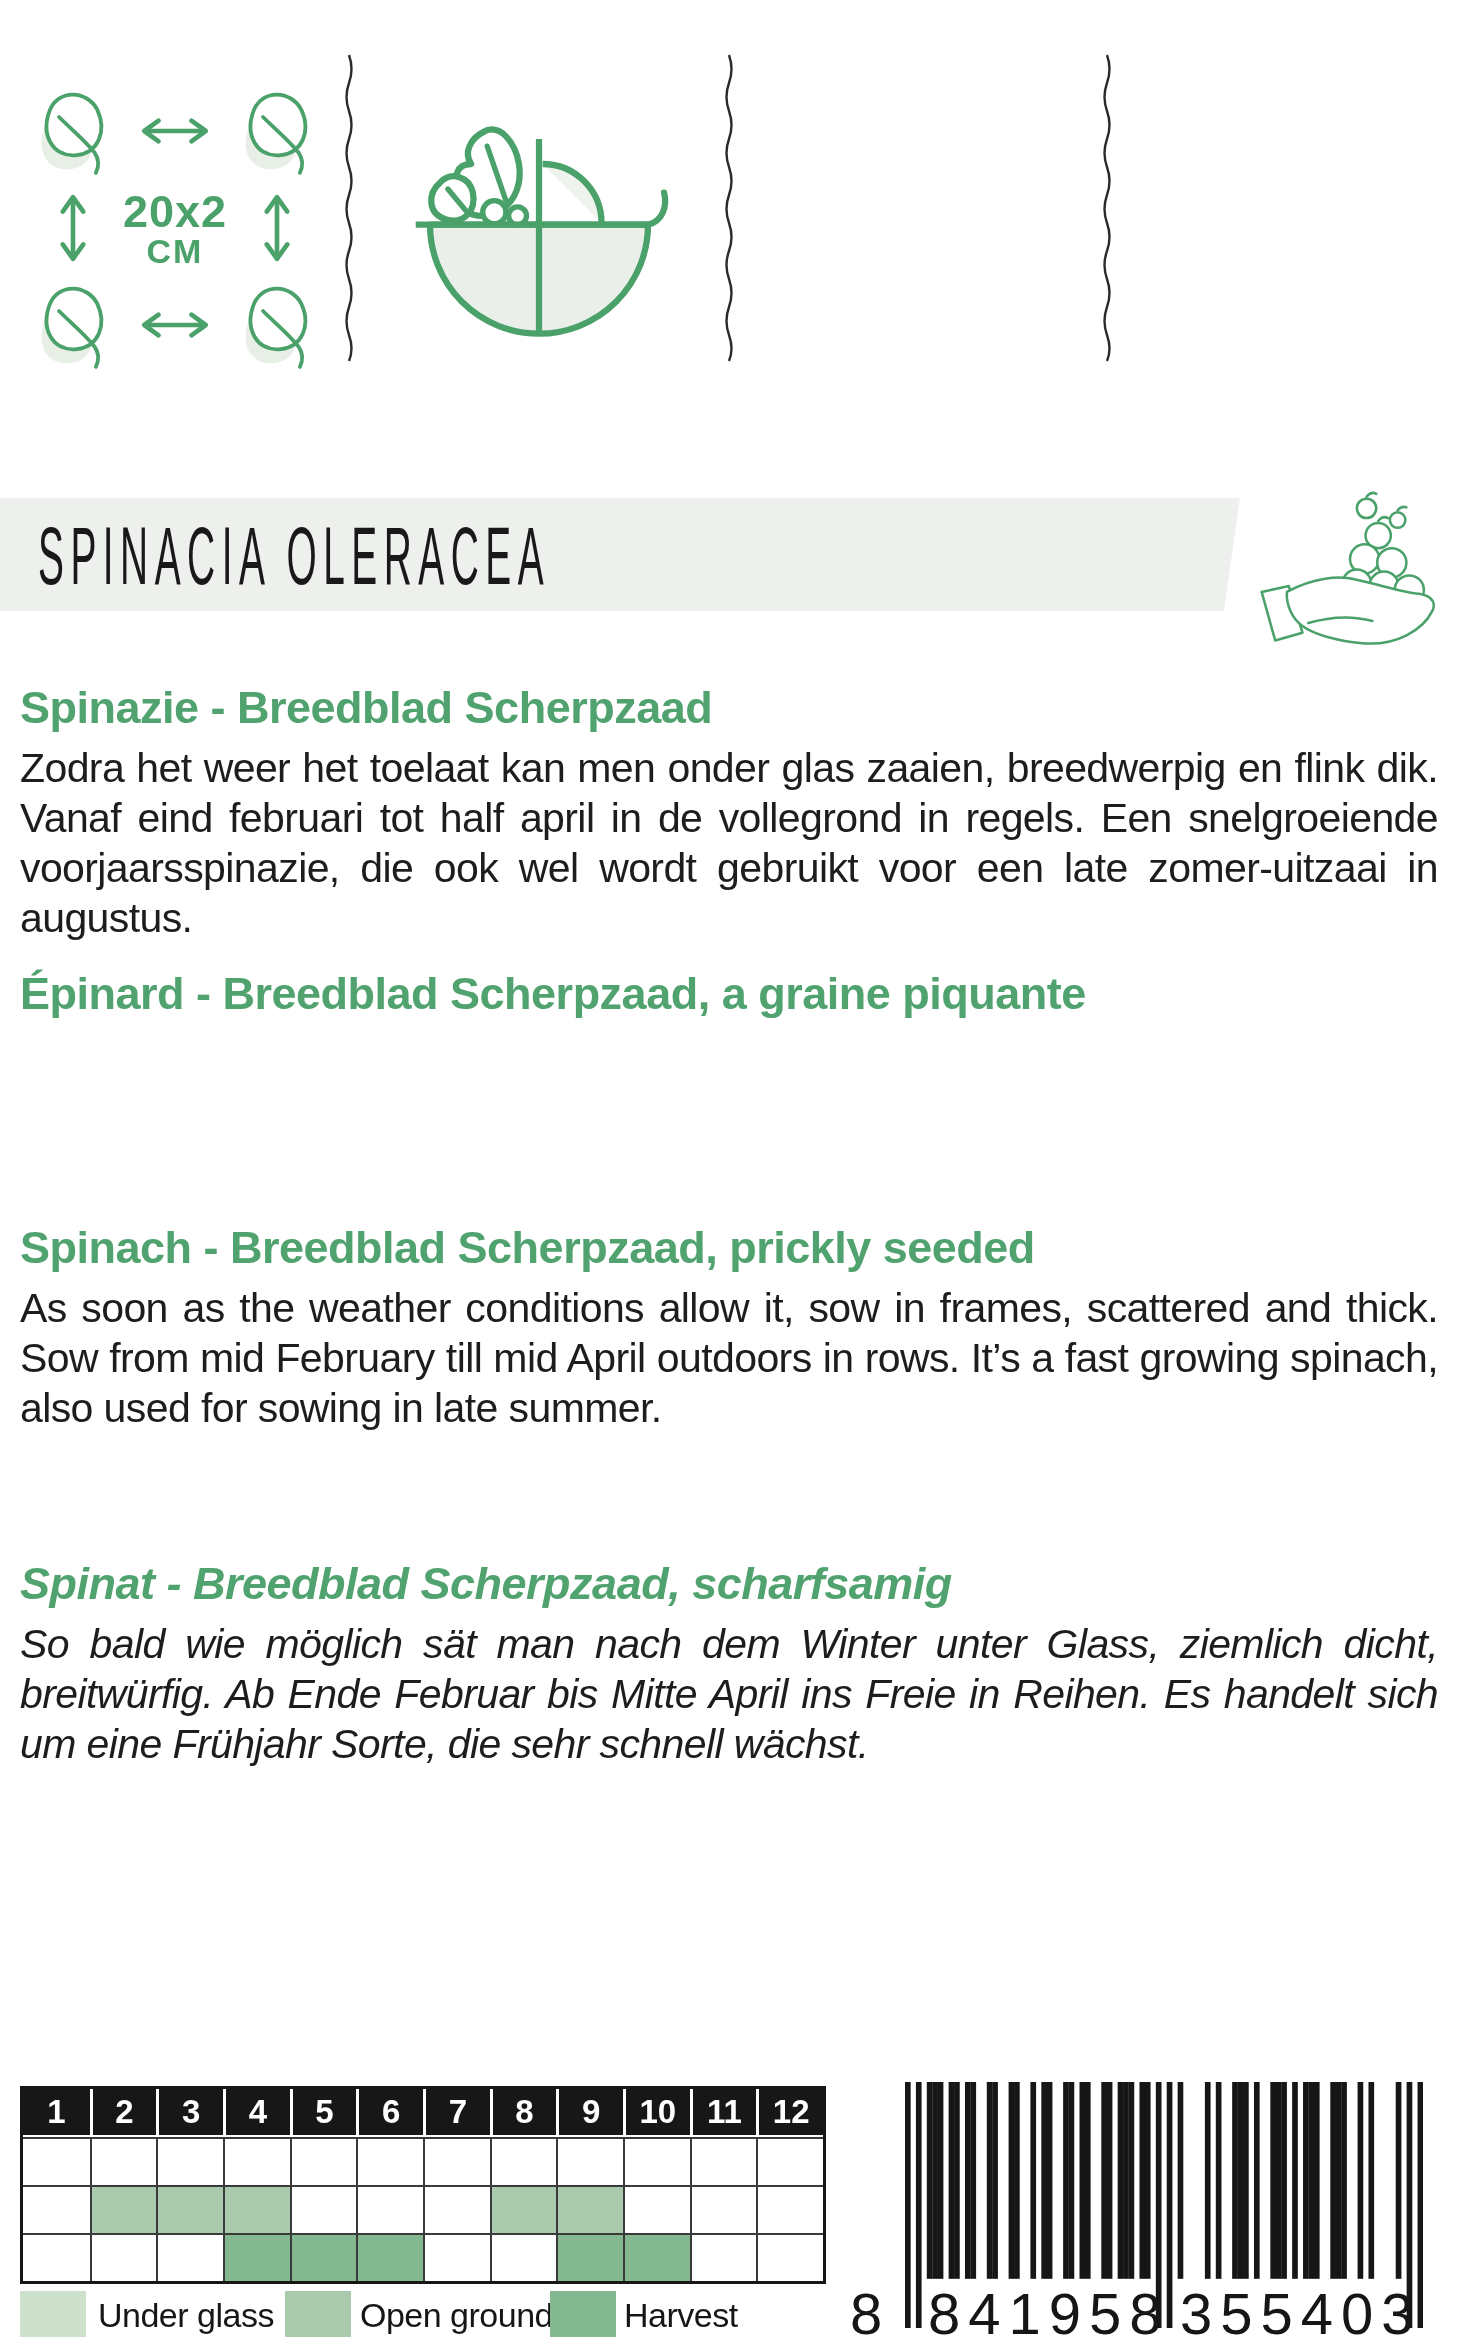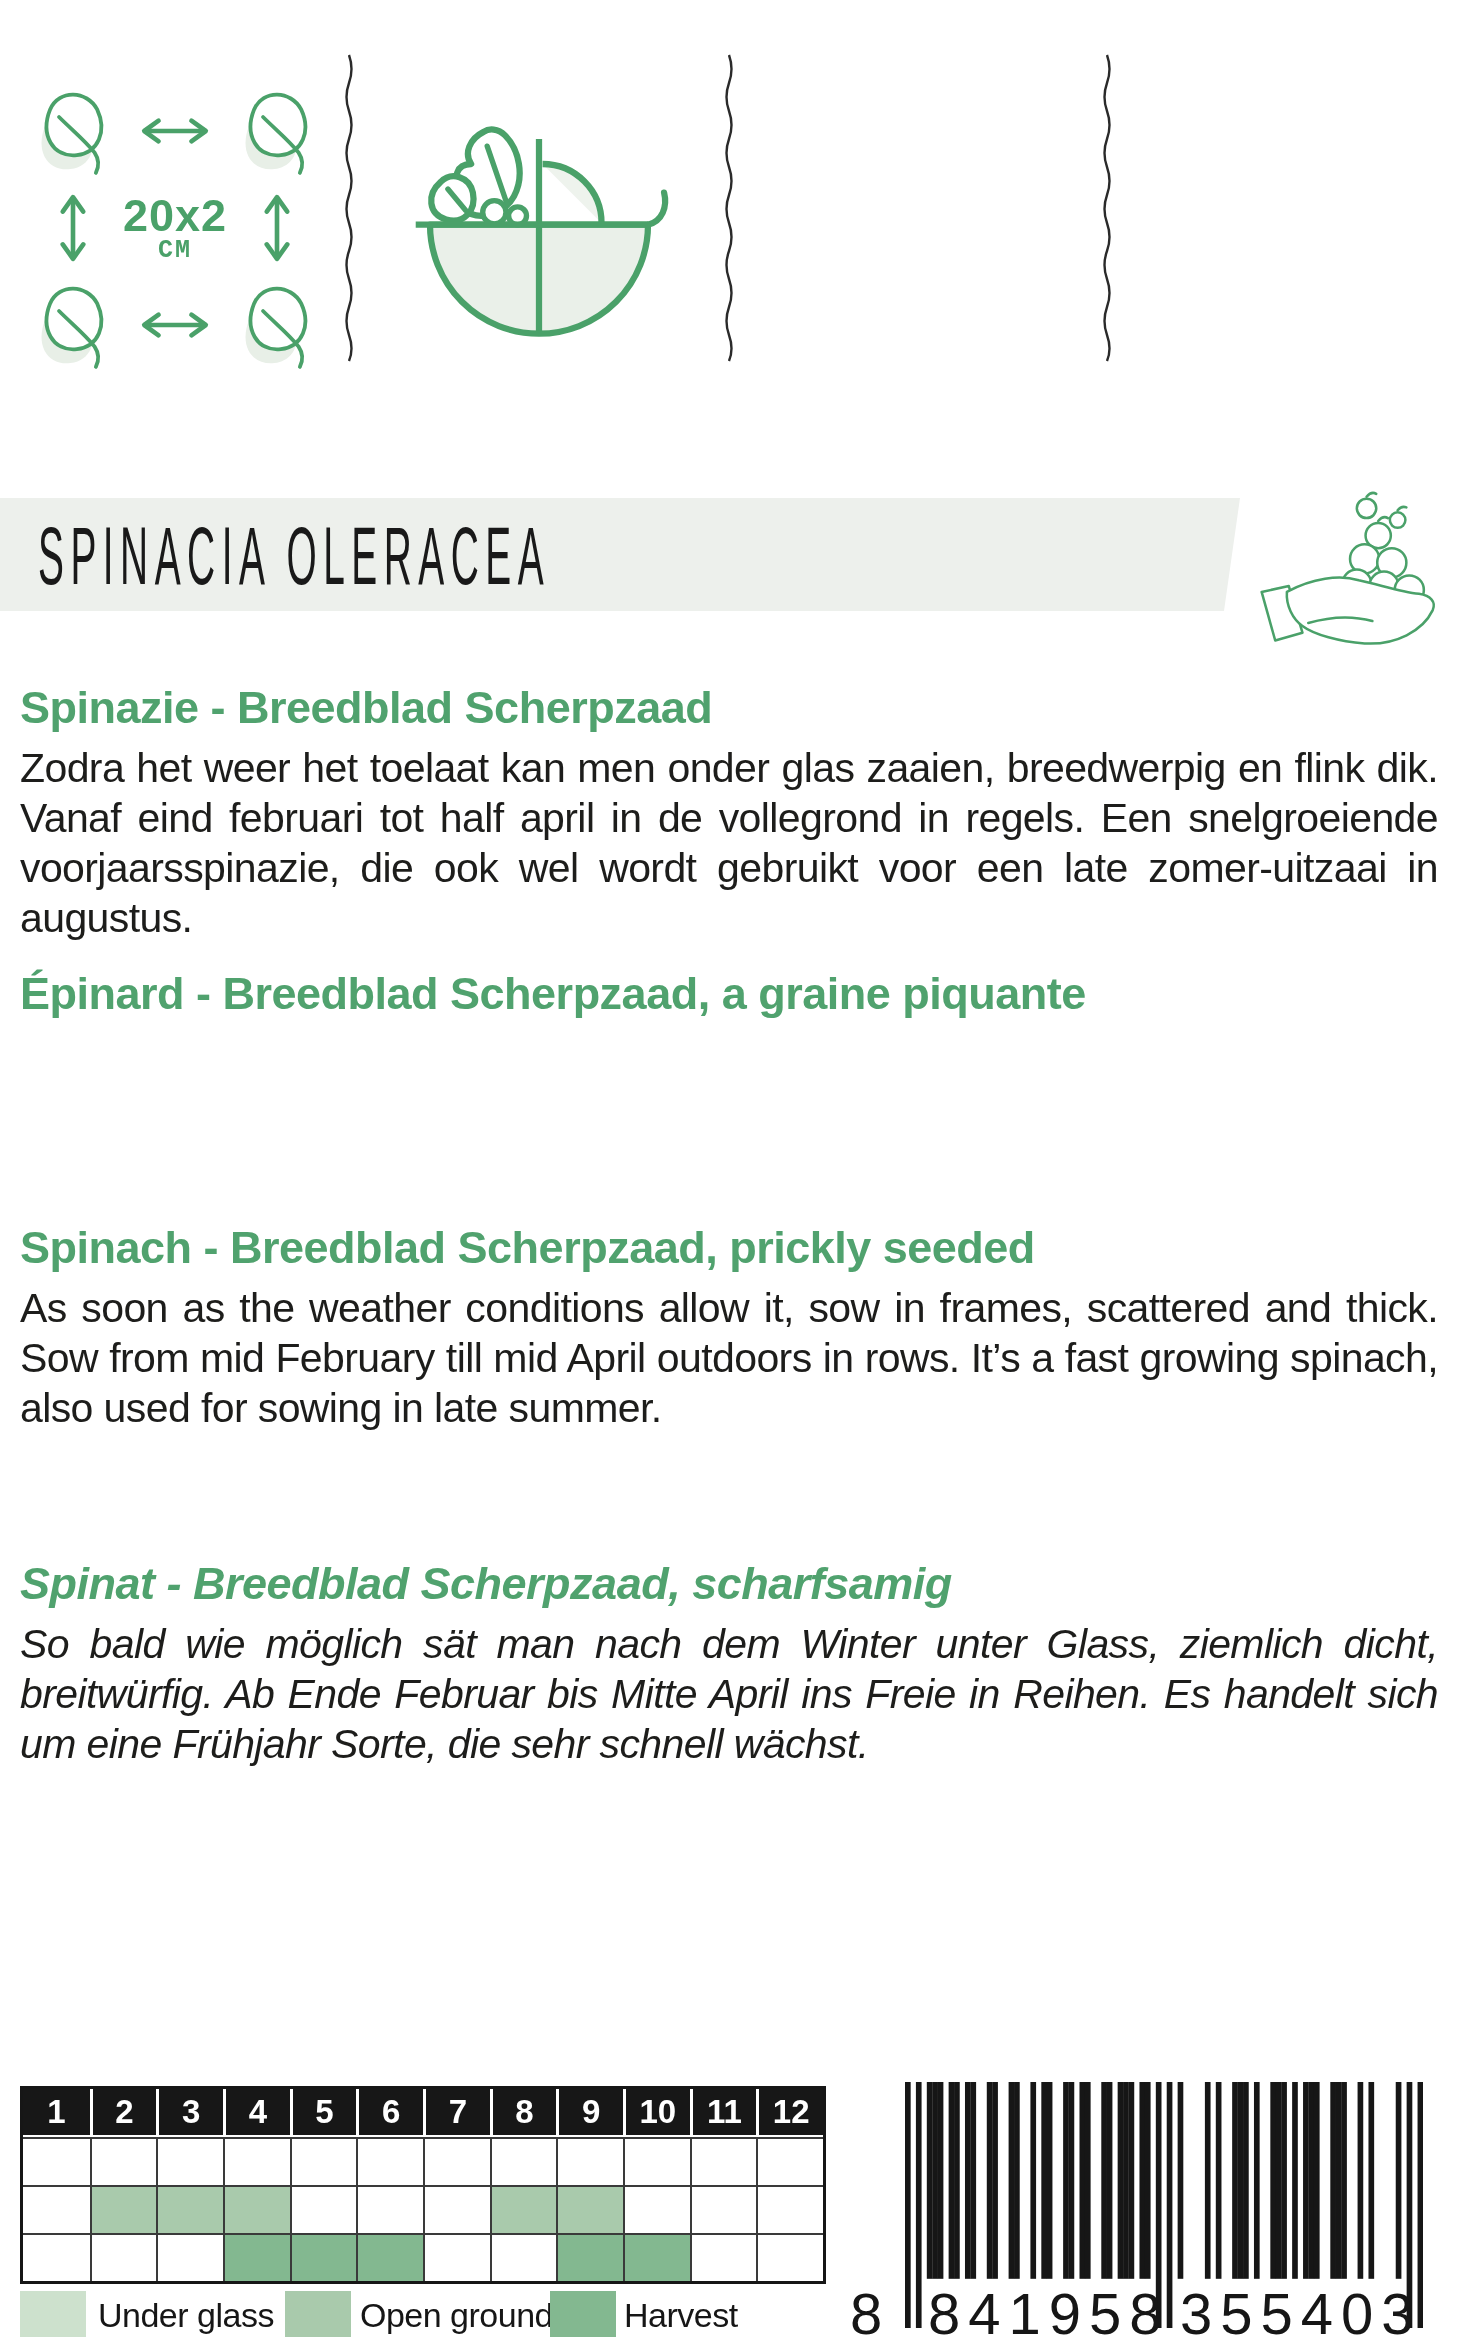--- a/index.html
+++ b/index.html
@@ -11,21 +11,21 @@
   .cell-1{left:0;width:350px;}
   .cell-2{left:356px;width:366px;}
   .cell-3{left:730px;width:372px;}
   .cell-4{left:1110px;width:350px;}
   .divider{position:absolute;top:26px;}
   .d1{left:342px;} .d2{left:722px;} .d3{left:1100px;}
   .spacing-grid{display:grid;grid-template-columns:88px 116px 88px;grid-template-rows:94px 100px 94px;
                 align-items:center;justify-items:center;margin-top:52px;}
   .spacing-text{text-align:center;color:var(--icon);font-weight:700;line-height:1.0;}
   .spacing-text .v1{font-size:45px;letter-spacing:1px;}
-  .spacing-text .v2{font-size:25px;letter-spacing:2px;font-family:Liberation Mono, monospace;}
+  .spacing-text .v2{font-size:34px;letter-spacing:2px;}
   .leaf{width:82px;height:94px;color:var(--icon);}
   .arrow-h{width:78px;height:30px;color:var(--icon);}
   .arrow-v{width:30px;height:78px;color:var(--icon);}
   .bowl-svg{width:268px;height:242px;color:var(--icon);margin-top:58px;}
   .cycle-svg{width:240px;height:240px;color:var(--icon);margin-top:48px;}
   .snow-svg{width:208px;height:215px;color:var(--icon);margin-top:76px;}
   
   .banner{position:absolute;left:0;top:498px;width:1240px;height:113px;background:var(--banner-bg);
           clip-path:polygon(0 0,100% 0,calc(100% - 16px) 100%,0 100%);display:flex;align-items:center;}
   .banner-title{display:inline-block;margin-left:38px;font-size:54px;font-weight:400;color:#191919;

